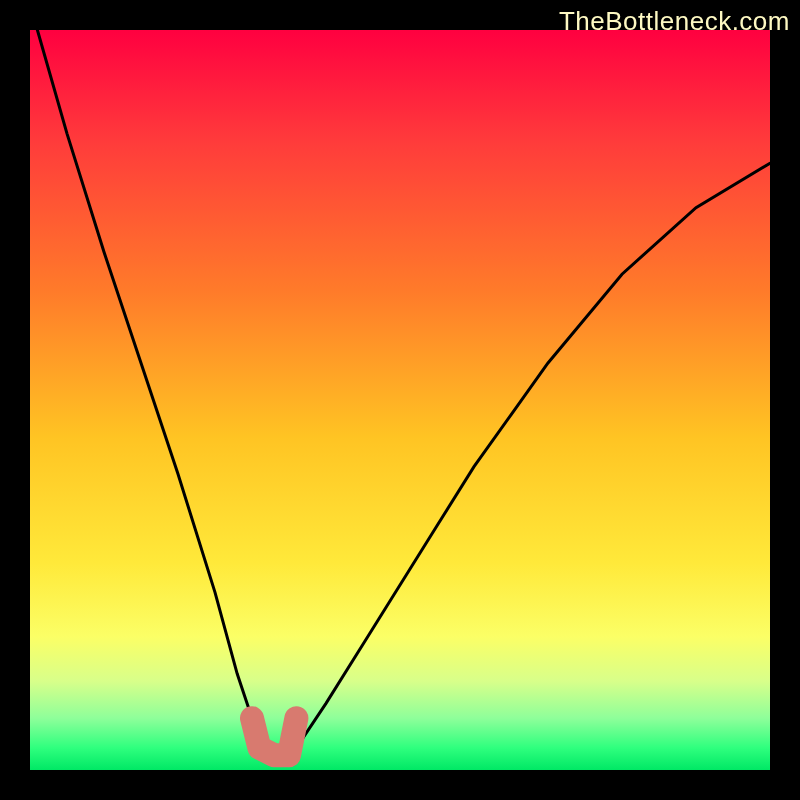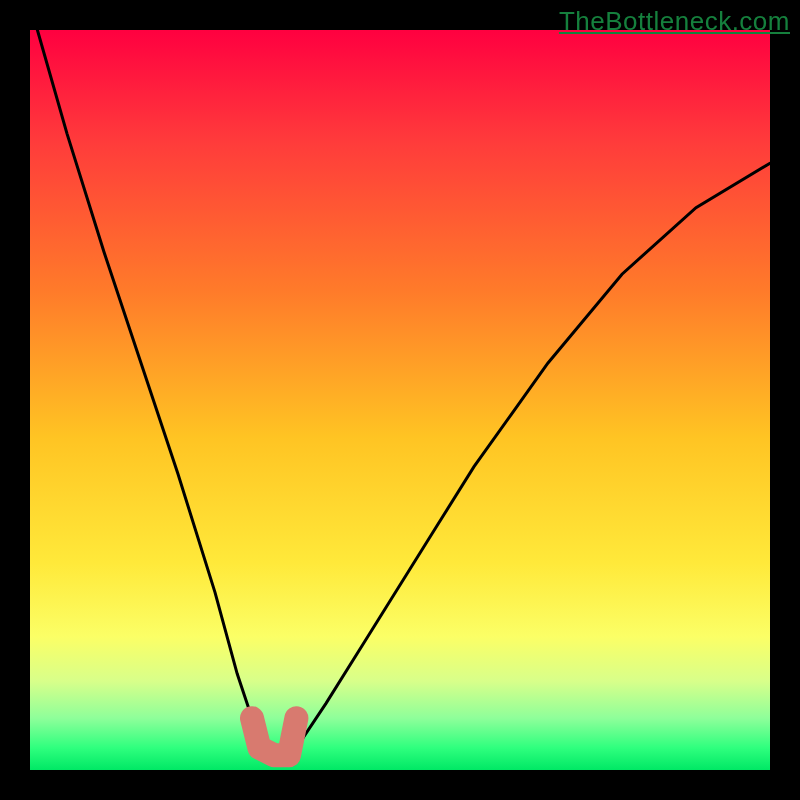--- a/index.html
+++ b/index.html
@@ -7,26 +7,25 @@
   .container {
     width: 800px;
     height: 800px;
     position: relative;
     background: #000;
   }
   .watermark {
     position: absolute;
     top: 6px;
     right: 10px;
-    color: #15803d;
+    color: #fef9c3;
     font-family: Arial, Helvetica, sans-serif;
     font-size: 26px;
     letter-spacing: 0.5px;
     z-index: 10;
-    text-decoration: underline;
   }
   .plot-area {
     position: absolute;
     left: 30px;
     top: 30px;
     width: 740px;
     height: 740px;
   }
 </style>
 </head>

